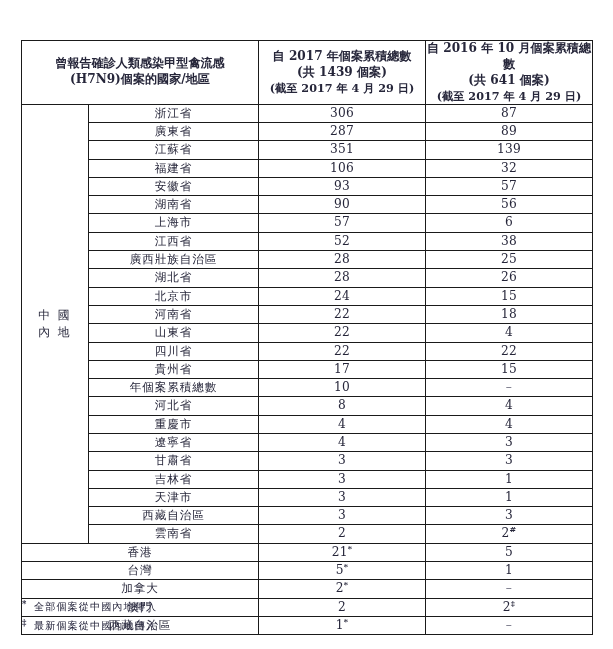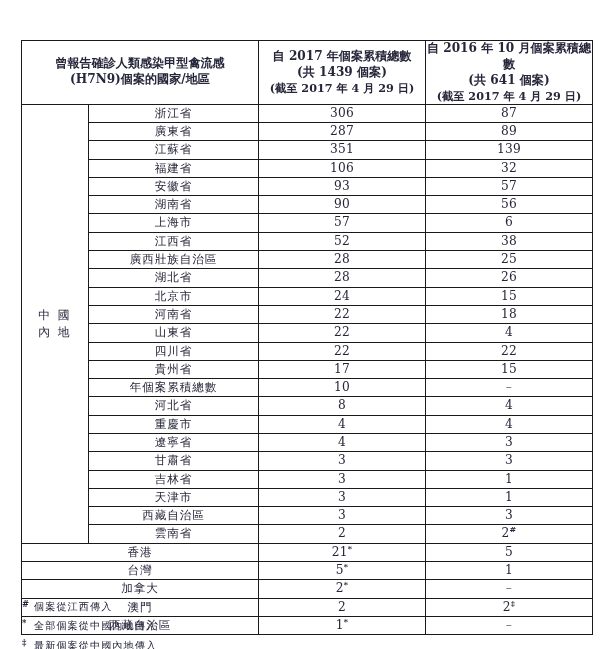--- a/index.html
+++ b/index.html
@@ -313,18 +313,17 @@
           <tr>
             <td class="place" colspan="2">西藏自治區</td>
             <td class="num">1<sup class="fn">*</sup></td>
             <td class="num"><span class="dash">–</span></td>
           </tr>
         </tbody>
     </table>
   </div>
 
   <div class="footnotes" id="footnotes">
-      <div class="fn-row"><span class="mark">#</span><span>個案從江西傳入</span></div>
       <div class="fn-row"><span class="mark">*</span><span>全部個案從中國內地傳入</span></div>
       <div class="fn-row"><span class="mark">‡</span><span>最新個案從中國內地傳入</span></div>
     </div>
 
 </div>
 
 </body></html>

